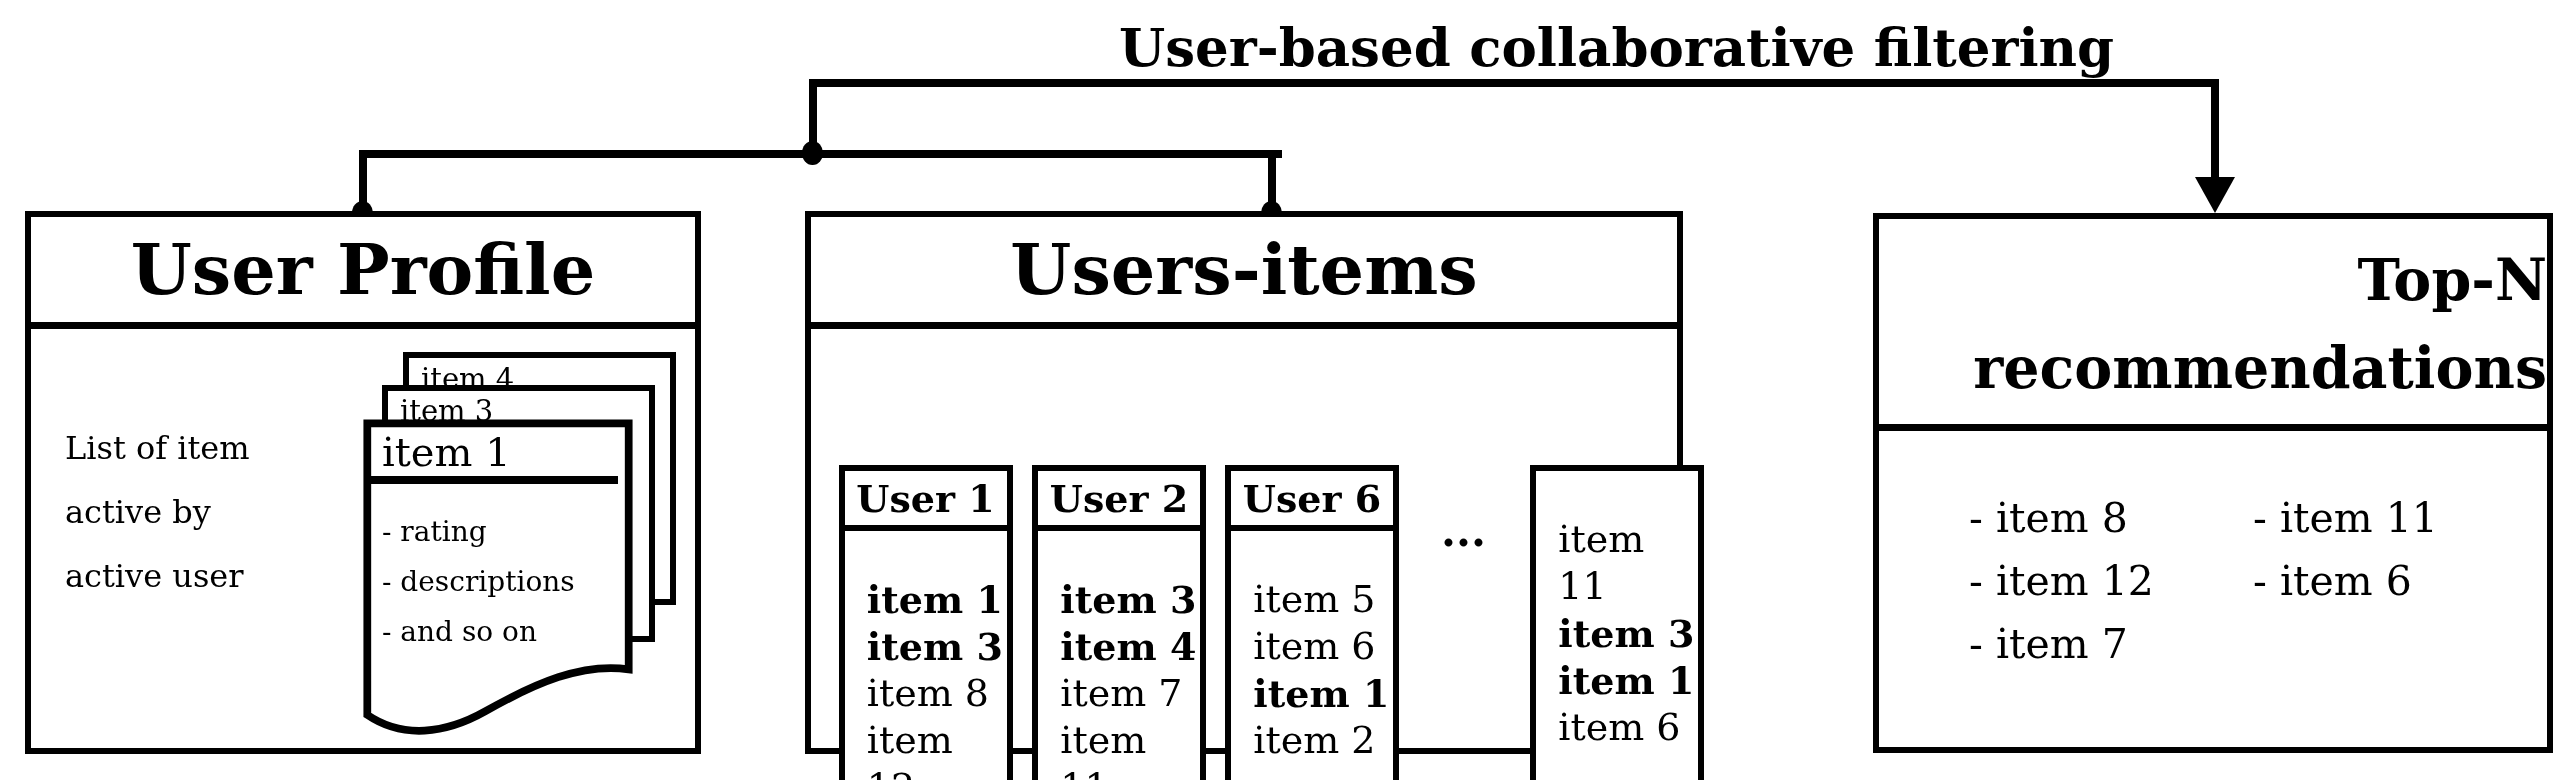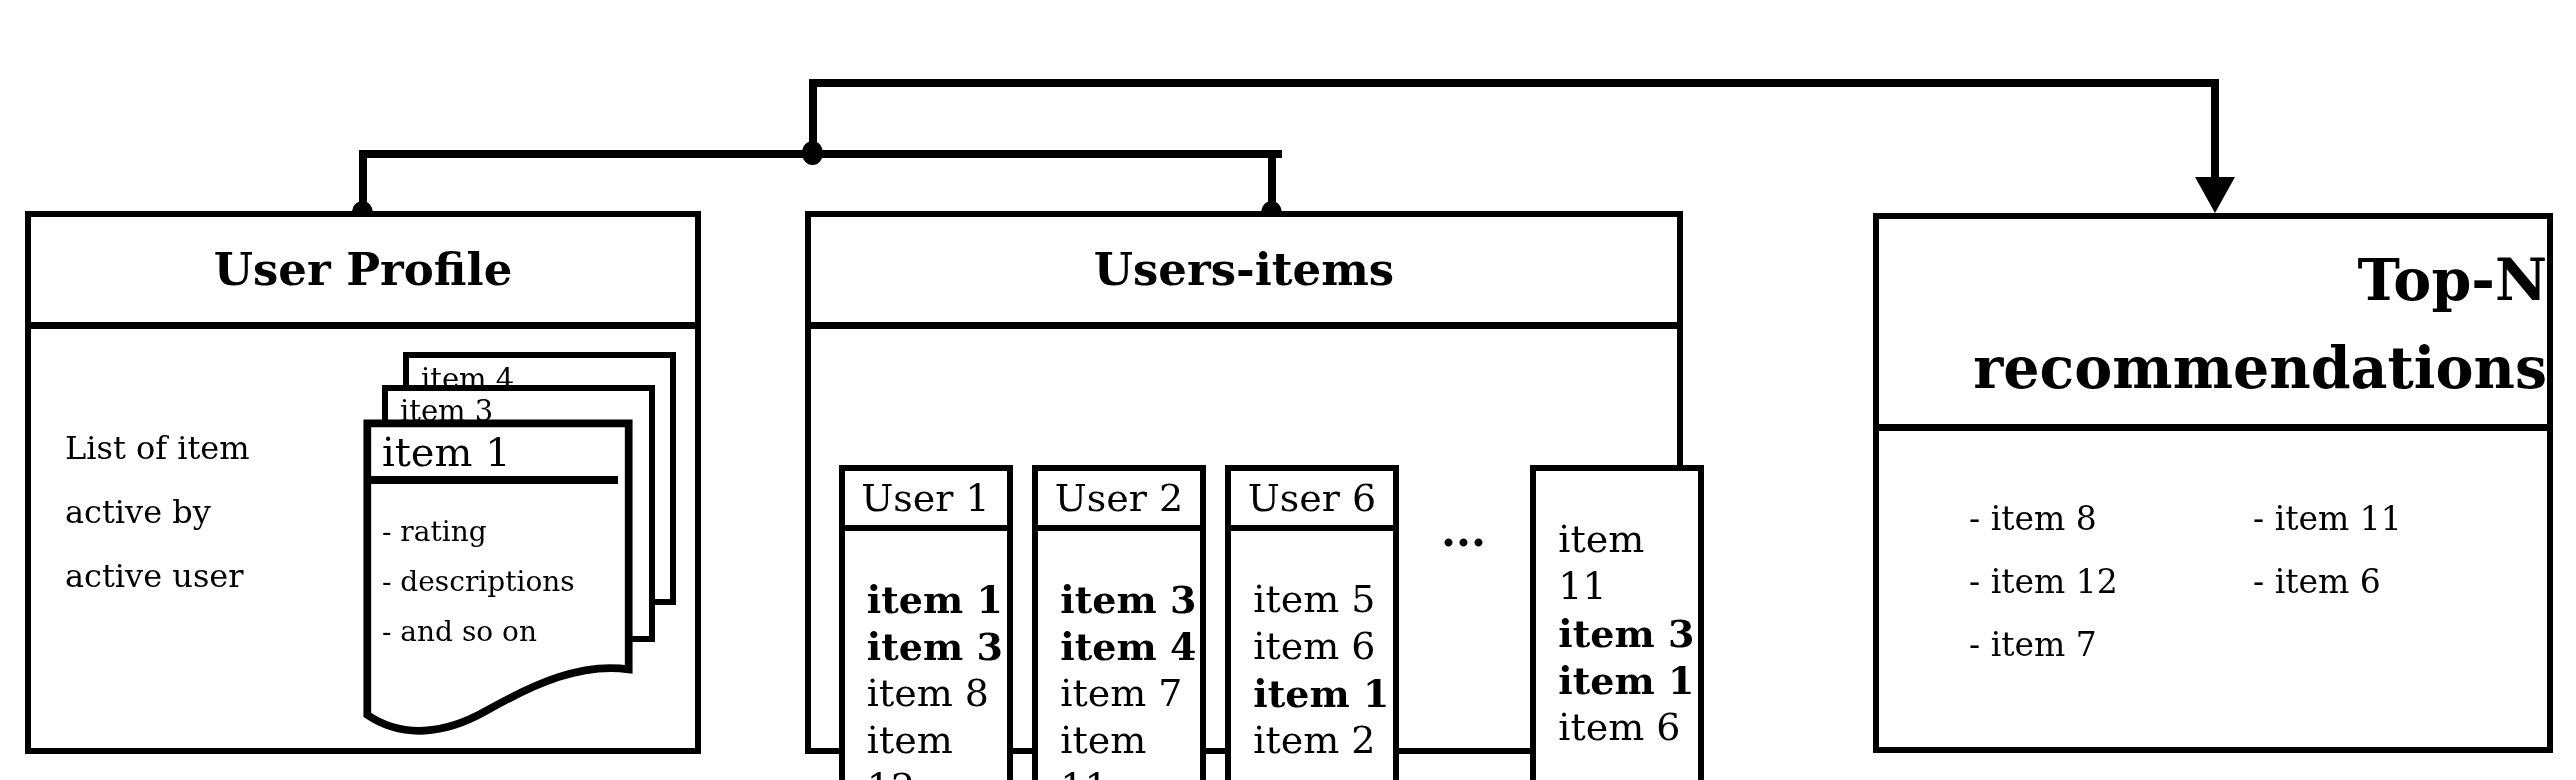--- a/index.html
+++ b/index.html
@@ -9,55 +9,56 @@
   .dot{position:absolute;width:20.6px;height:24px;background:#000;border-radius:50%;}
   .arrowhead{position:absolute;width:0;height:0;
              border-left:20px solid transparent;border-right:20px solid transparent;
              border-top:36px solid #000;}
   .title{position:absolute;left:1119px;top:15.5px;font-size:53px;font-weight:700;white-space:nowrap;}
   .box{position:absolute;background:#fff;border:6.9px solid #000;box-sizing:border-box;}
   .box-left {left:25px;  top:211px;width:676px; height:543px;}
   .box-mid  {left:805px; top:211px;width:878px;height:543px;}
   .box-right{left:1873px;top:213px;width:680px; height:540px;}
   .box-header{height:105px;border-bottom:7.7px solid #000;display:flex;align-items:center;
-              justify-content:center;font-weight:700;font-size:45px;}
+              justify-content:center;font-weight:700;font-size:70px;}
   .box-header2{padding:17px 0 12px;border-bottom:7.7px solid #000;text-align:right;
                font-weight:700;font-size:57px;}
   .box-header2 .line{line-height:88px;}
   .box-body{position:absolute;left:0;top:113px;right:0;bottom:0;}
   
   .desc{position:absolute;left:34px;top:86px;font-size:32px;line-height:64px;}
   .page{position:absolute;background:#fff;border:6px solid #000;box-sizing:border-box;}
   .page-back{left:372px;top:22.3px;width:273px;height:253px;z-index:1;}
   .page-mid {left:351px;top:55px;width:273px;height:257px;z-index:2;}
   .page-label{display:block;padding:3.4px 0 0 12px;font-size:29px;}
   .page-front{position:absolute;left:332px;top:89px;width:270px;height:327px;z-index:3;}
   .front-outline{position:absolute;left:0;top:0;}
   .front-label{position:absolute;left:19px;top:10.3px;font-size:40px;}
   .front-underline{position:absolute;left:7.7px;top:57px;width:247px;height:7.7px;background:#000;}
   .front-details{position:absolute;left:19px;top:88px;font-size:28px;line-height:50px;white-space:nowrap;}
   
   .user-col{position:absolute;top:135px;width:174px;height:357px;border:6px solid #000;
             box-sizing:border-box;background:#fff;}
   .col-1{left:27.5px;} .col-2{left:221px;} .col-3{left:414px;} .col-n{left:719px;}
   .user-col-header{height:54px;border-bottom:6px solid #000;display:flex;align-items:center;
-                   justify-content:center;font-weight:400;font-size:38px;}
+                   justify-content:center;font-weight:700;font-size:38px;}
   .user-col-items{padding:45px 0 0 22.3px;font-size:38px;line-height:47px;}
   .user-col-items .item.bold{font-weight:700;}
   .ellipsis{position:absolute;left:601px;top:176px;width:103px;text-align:center;
             font-size:43px;font-weight:700;}
   
-  .topn-col{position:absolute;top:268px;font-size:33px;line-height:63px;white-space:nowrap;}
+  .topn-col{position:absolute;top:268px;font-size:41px;line-height:63px;white-space:nowrap;}
   .topn-col1{left:90px;} .topn-col2{left:374px;}
 </style>
 </head>
 <body>
 
 <div class="canvas">
 
+  <div class="title">User-based collaborative filtering</div>
 
   <div class="hline" style="left:809px;top:79px;width:1410px;height:7.7px;"></div>
   <div class="vline" style="left:809px;top:79px;width:7.7px;height:78px;"></div>
   <div class="hline" style="left:360px;top:150px;width:922px;height:7.7px;"></div>
   <div class="vline" style="left:359px;top:150px;width:7.7px;height:64px;"></div>
   <div class="vline" style="left:1268px;top:150px;width:7.7px;height:64px;"></div>
   <div class="vline" style="left:2211px;top:79px;width:7.7px;height:101px;"></div>
   <div class="arrowhead" style="left:2195px;top:177px;"></div>
   <div class="dot" style="left:802px;top:141px;"></div>
   <div class="dot" style="left:352px;top:201px;"></div>

